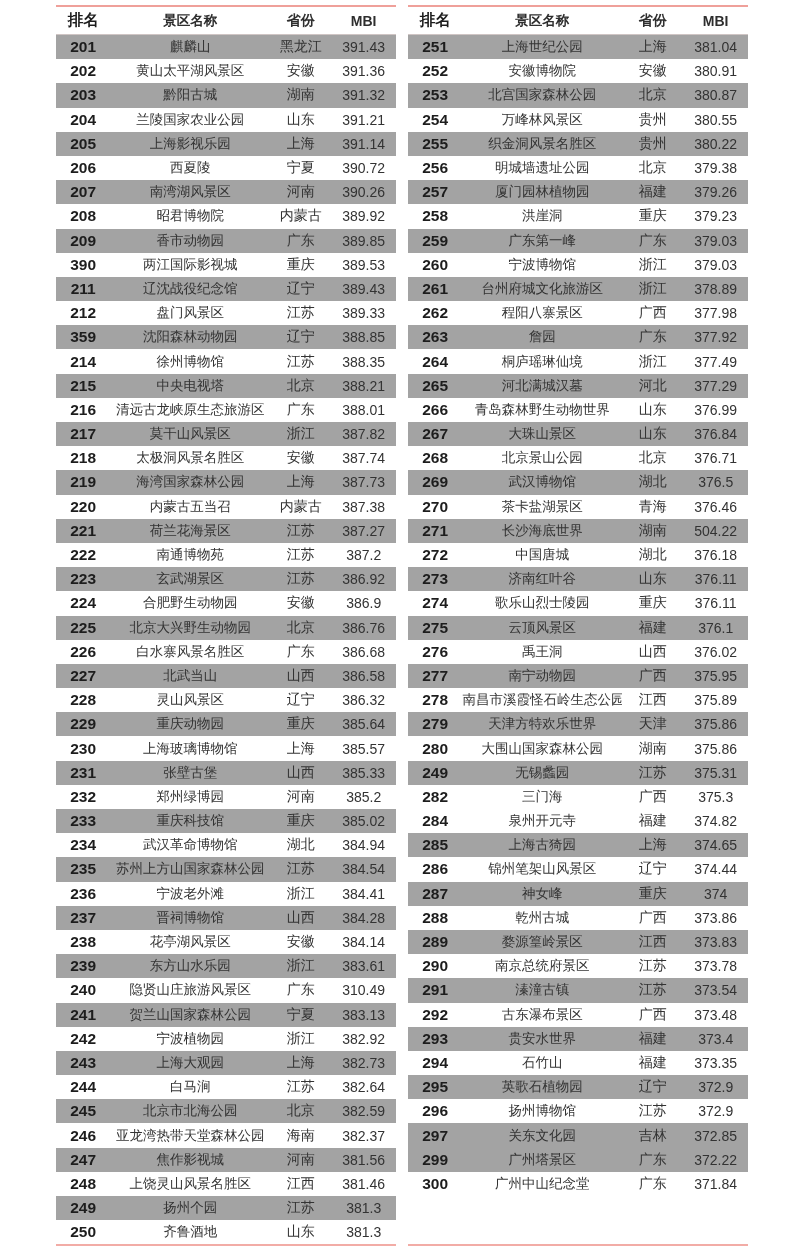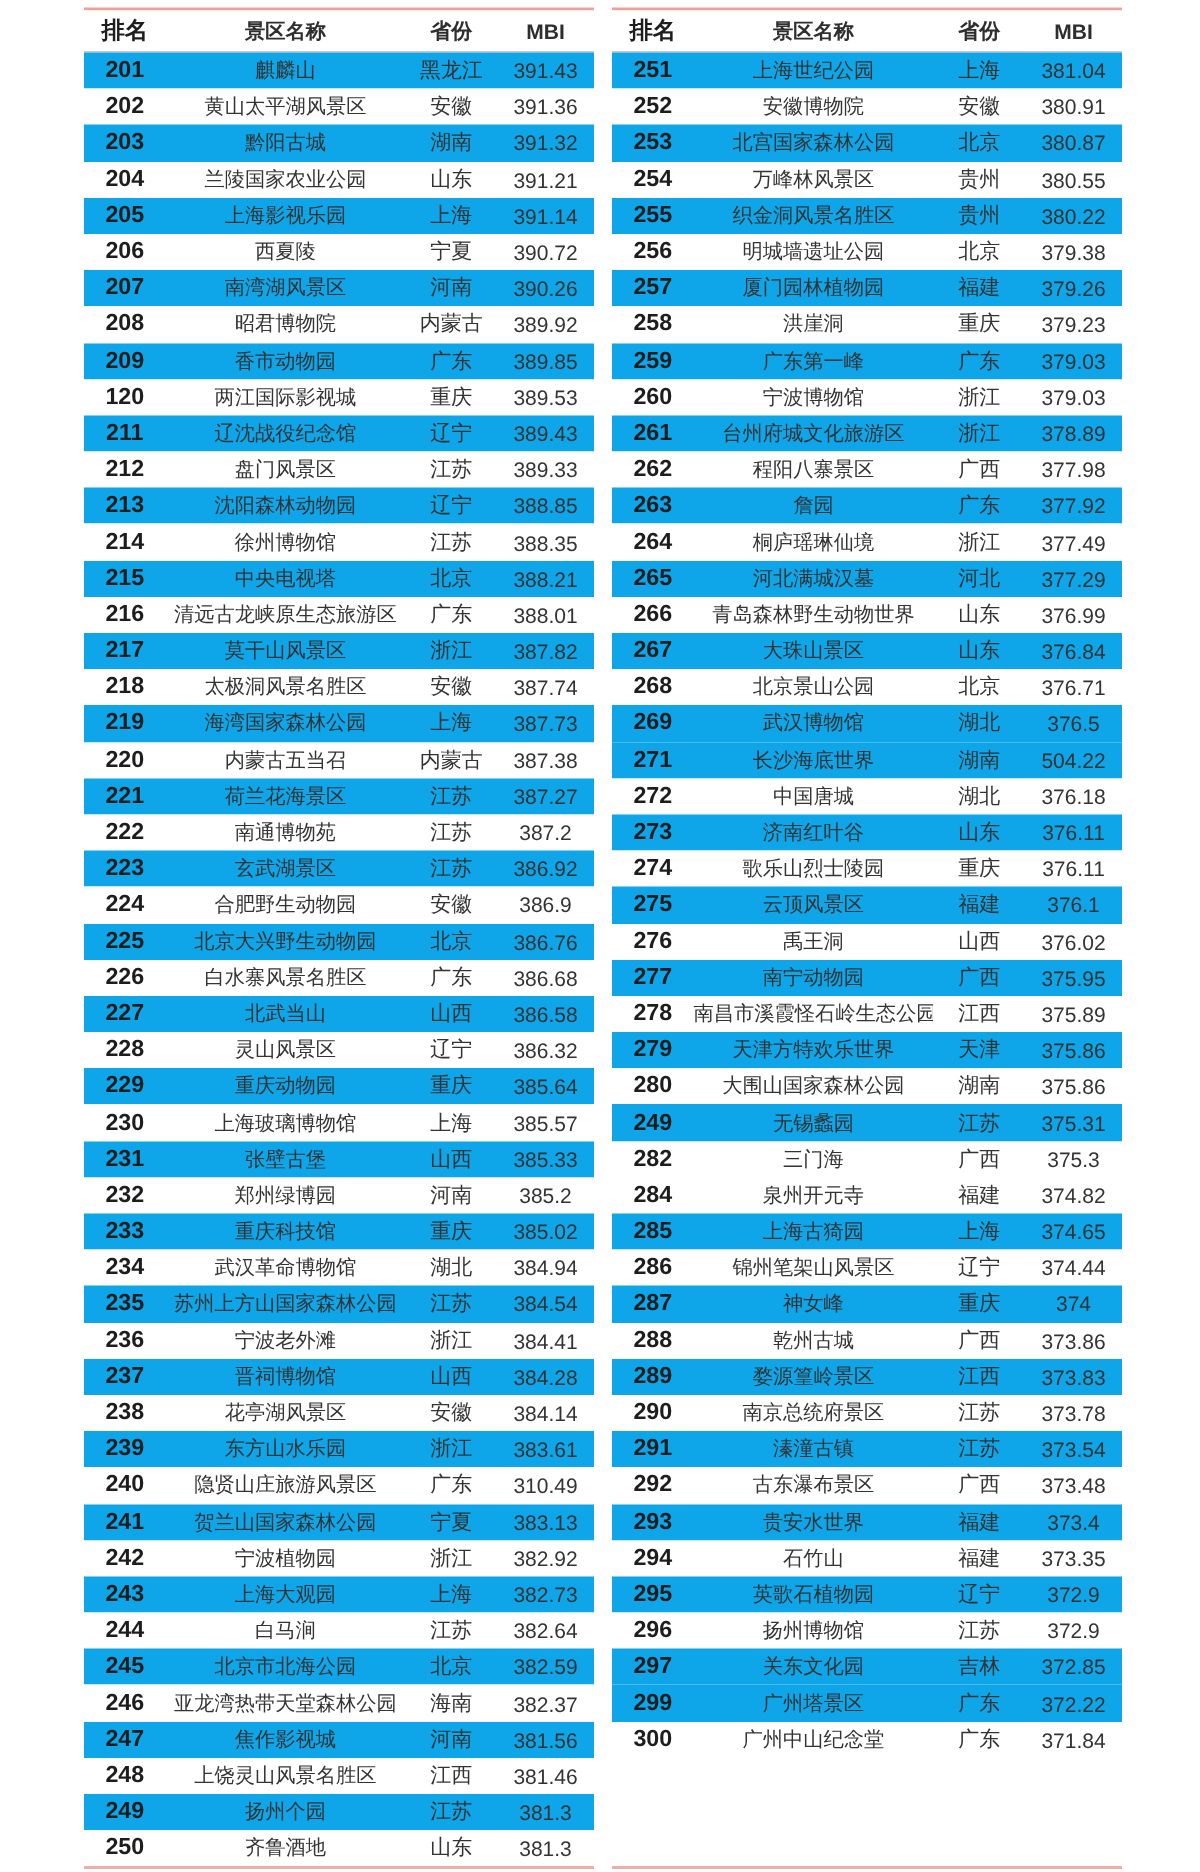--- a/index.html
+++ b/index.html
@@ -30,21 +30,21 @@
     color: #2e2e2e;
   }
   .row {
     display: flex;
     align-items: center;
     height: 24.2px;
     background: #ffffff;
     font-size: 14px;
     color: #333333;
   }
-  .row.stripe { background: #0ea5e9; }
+  .row.stripe { background: #a3a3a3; }
   .cell {
     text-align: center;
     white-space: nowrap;
     overflow: hidden;
   }
   .cell.rank { width: 16%; font-weight: bold; font-size: 15.5px; color: #1d1d1d; }
   .cell.name { width: 47%; font-size: 13.5px; }
   .cell.province { width: 18%; font-size: 14px; }
   .cell.mbi { width: 19%; font-size: 14px; }
 </style>
@@ -109,39 +109,39 @@
           <div class="cell province">内蒙古</div>
           <div class="cell mbi">389.92</div>
         </div>
         <div class="row stripe">
           <div class="cell rank">209</div>
           <div class="cell name">香市动物园</div>
           <div class="cell province">广东</div>
           <div class="cell mbi">389.85</div>
         </div>
         <div class="row">
-          <div class="cell rank">120</div>
+          <div class="cell rank">390</div>
           <div class="cell name">两江国际影视城</div>
           <div class="cell province">重庆</div>
           <div class="cell mbi">389.53</div>
         </div>
         <div class="row stripe">
           <div class="cell rank">211</div>
           <div class="cell name">辽沈战役纪念馆</div>
           <div class="cell province">辽宁</div>
           <div class="cell mbi">389.43</div>
         </div>
         <div class="row">
           <div class="cell rank">212</div>
           <div class="cell name">盘门风景区</div>
           <div class="cell province">江苏</div>
           <div class="cell mbi">389.33</div>
         </div>
         <div class="row stripe">
-          <div class="cell rank">213</div>
+          <div class="cell rank">359</div>
           <div class="cell name">沈阳森林动物园</div>
           <div class="cell province">辽宁</div>
           <div class="cell mbi">388.85</div>
         </div>
         <div class="row">
           <div class="cell rank">214</div>
           <div class="cell name">徐州博物馆</div>
           <div class="cell province">江苏</div>
           <div class="cell mbi">388.35</div>
         </div>
@@ -479,20 +479,26 @@
           <div class="cell name">北京景山公园</div>
           <div class="cell province">北京</div>
           <div class="cell mbi">376.71</div>
         </div>
         <div class="row stripe">
           <div class="cell rank">269</div>
           <div class="cell name">武汉博物馆</div>
           <div class="cell province">湖北</div>
           <div class="cell mbi">376.5</div>
         </div>
+        <div class="row">
+          <div class="cell rank">270</div>
+          <div class="cell name">茶卡盐湖景区</div>
+          <div class="cell province">青海</div>
+          <div class="cell mbi">376.46</div>
+        </div>
         <div class="row stripe">
           <div class="cell rank">271</div>
           <div class="cell name">长沙海底世界</div>
           <div class="cell province">湖南</div>
           <div class="cell mbi">504.22</div>
         </div>
         <div class="row">
           <div class="cell rank">272</div>
           <div class="cell name">中国唐城</div>
           <div class="cell province">湖北</div>

